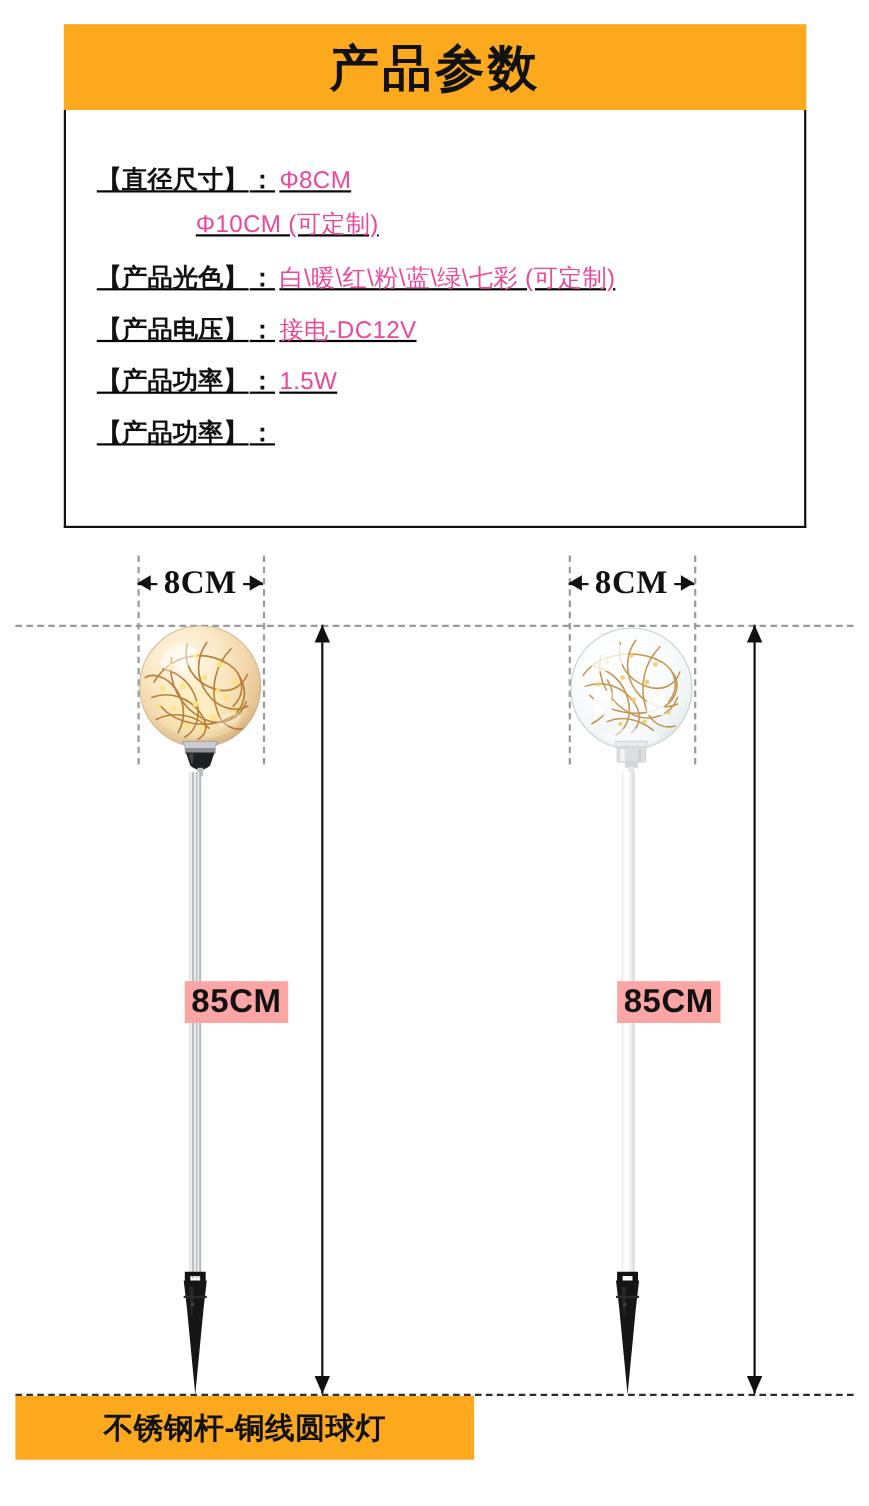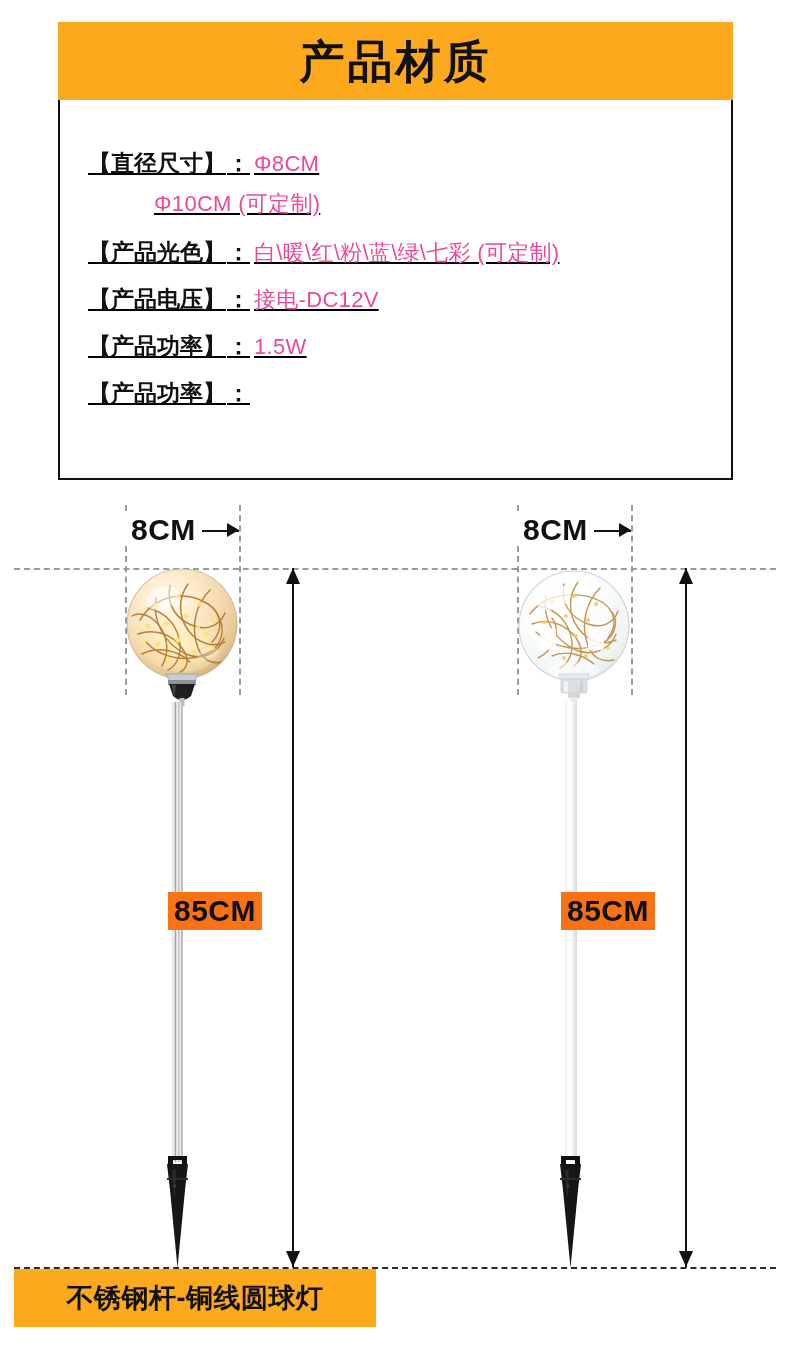--- a/index.html
+++ b/index.html
@@ -46,21 +46,21 @@
   }
   .spec-colon{
     font-size:23px;font-weight:bold;color:#111;
     padding:0 4px 0 1px;flex:0 0 auto;
   }
   .spec-val{
     font-size:22px;color:#ec4899;font-weight:400;
     letter-spacing:0.3px;flex:0 0 auto;
   }
   .spec-row.cont{margin-top:-6px;margin-bottom:18px;}
-  .spec-row.cont .spec-val{margin-left:66px;}
+  .spec-row.cont .spec-val{margin-left:90px;}
 
   
   .diagram-area{
     position:absolute;left:0;top:480px;width:790px;height:889px;
   }
 
   
   .hline{
     position:absolute;height:0;border-top:2px dashed #9a9a9a;
   }
@@ -71,21 +71,21 @@
 
   
   .ground-line{
     position:absolute;left:14px;top:787px;width:762px;height:0;
     border-top:2px dashed #2b2b2b;
   }
 
   
   .dim-h{
     position:absolute;height:40px;
-    display:flex;align-items:center;justify-content:flex-start;
+    display:flex;align-items:center;justify-content:center;font-family:Liberation Serif, serif;
   }
   .dim-h .arrow-line{
     position:absolute;left:0;right:0;top:50%;height:2px;background:#111;
   }
   .dim-h .ah{
     position:absolute;top:50%;width:0;height:0;
     border-top:7px solid transparent;border-bottom:7px solid transparent;
     margin-top:-7px;
   }
   .dim-h .ah.left{left:0;border-right:12px solid #111;}
@@ -101,21 +101,21 @@
     position:absolute;width:2px;background:#111;
   }
   .dim-v .av{
     position:absolute;left:50%;margin-left:-7px;width:0;height:0;
     border-left:7px solid transparent;border-right:7px solid transparent;
   }
   .dim-v .av.top{top:0;border-bottom:16px solid #111;}
   .dim-v .av.bot{bottom:0;border-top:16px solid #111;}
   .dim-v-label{
     position:absolute;font-size:30px;font-weight:bold;color:#111;
-    letter-spacing:0.5px;background:#f97316;padding:4px 6px;line-height:1;
+    letter-spacing:0.5px;background:#fca5a5;padding:4px 6px;line-height:1;
     white-space:nowrap;
   }
 
   
   .lamp{position:absolute;}
   .globe{
     position:absolute;border-radius:50%;overflow:hidden;
   }
   .globe svg{display:block;}
 
@@ -142,21 +142,21 @@
   }
   .caption-text{
     font-size:27px;font-weight:bold;color:#111;letter-spacing:0.5px;
     line-height:1;
   }
 </style>
 </head>
 <body>
 
 <div class="banner">
-  <div class="banner-title">产品材质</div>
+  <div class="banner-title">产品参数</div>
 </div>
 
 <div class="spec-box">
   <div class="spec-list">
 
     <div class="spec-row">
       <span class="spec-key">【直径尺寸】</span>
       <span class="spec-colon">：</span>
       <span class="spec-val">Φ8CM</span>
     </div>
@@ -380,18 +380,18 @@
       </svg>
     </div>
   </div>
 
   <div class="dim-v" style="left:685px;top:88px;height:699px;">
     <div class="av top"></div>
     <div class="av bot"></div>
   </div>
   <div class="dim-v-label" style="left:655px;top:412px;transform:translateX(-100%);">85CM</div>
 
-  <div class="caption" style="left:14px;top:789px;width:362px;">
+  <div class="caption" style="left:14px;top:789px;width:417px;">
     <span class="caption-text">不锈钢杆-铜线圆球灯</span>
   </div>
 
 
 </div>
 
 </body></html>

